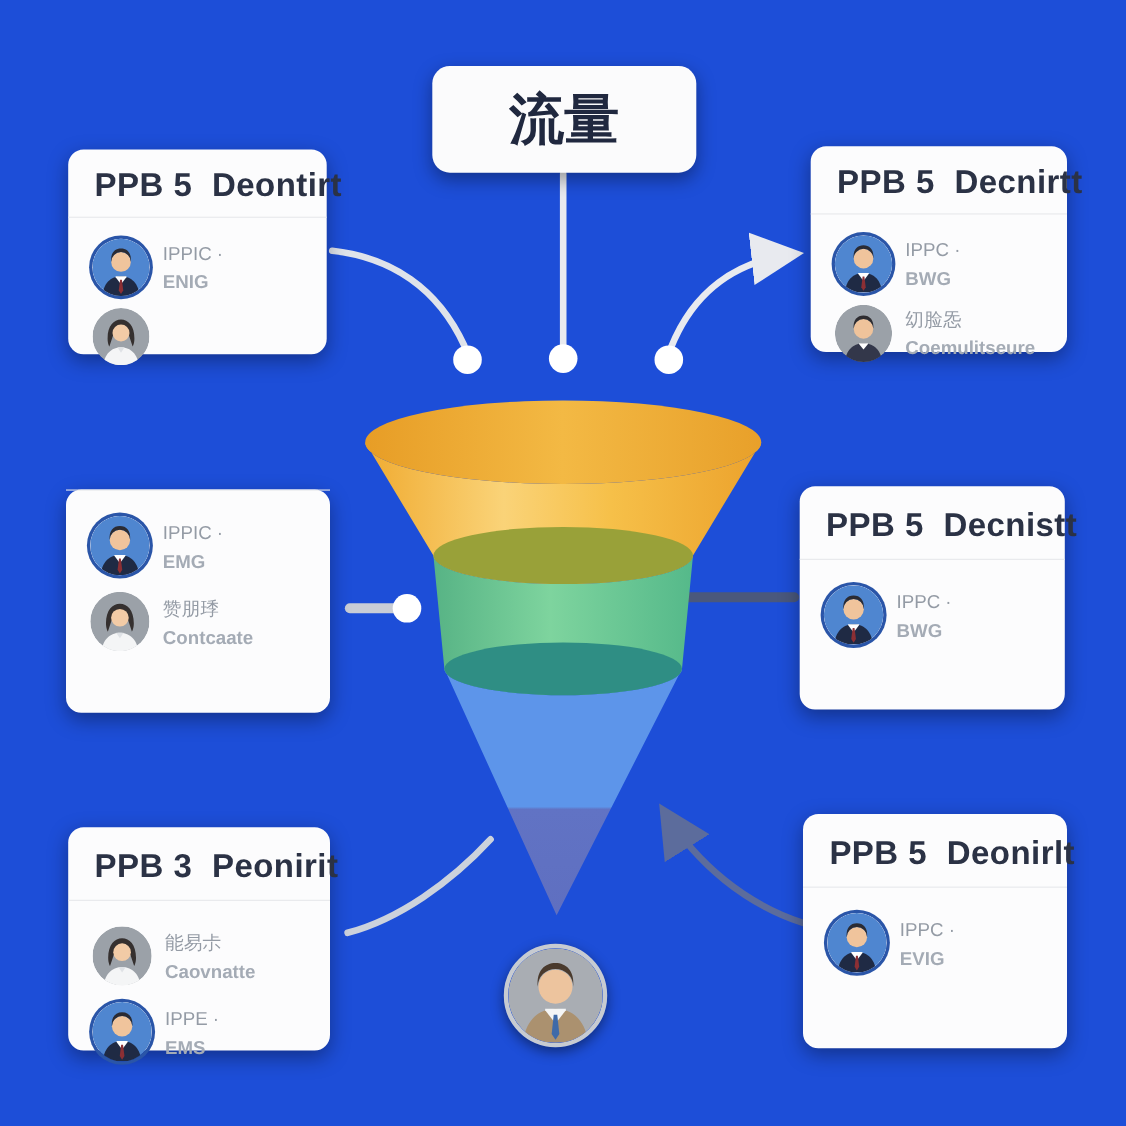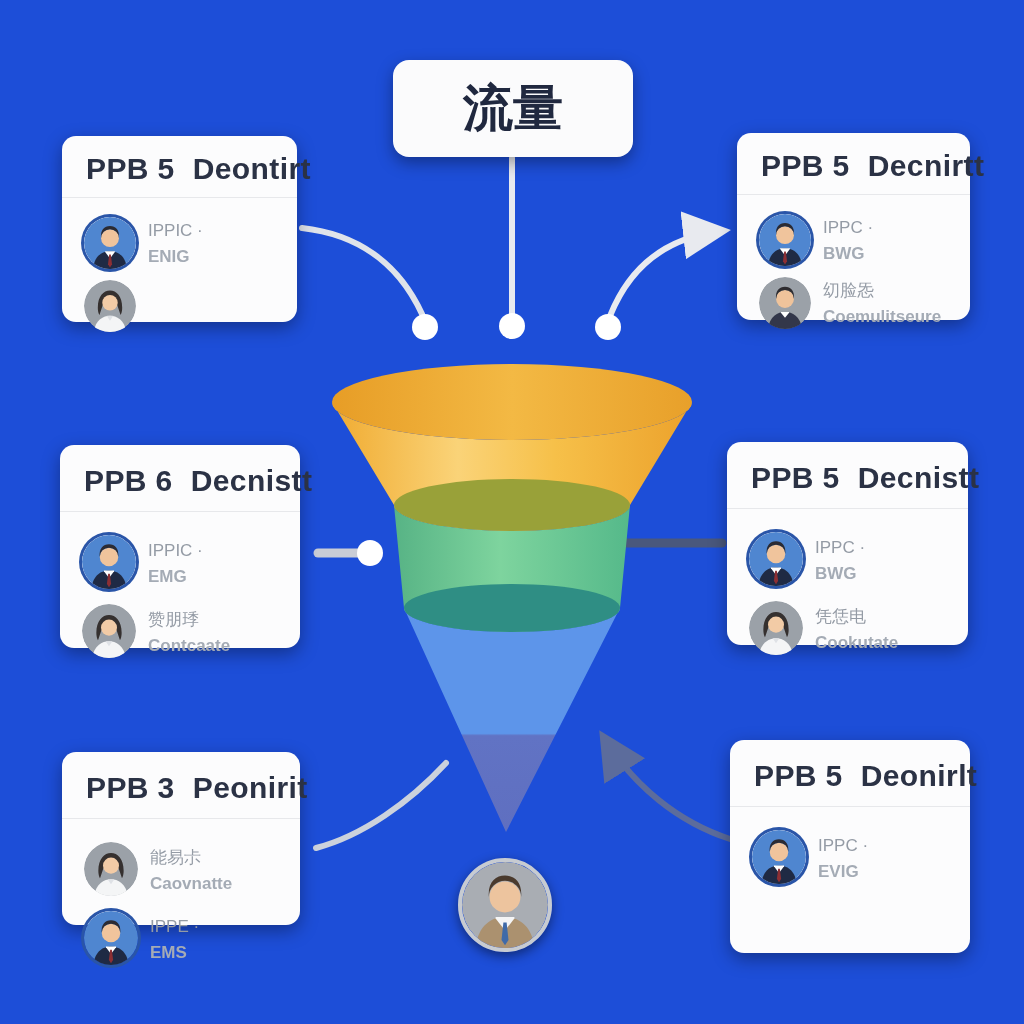--- a/index.html
+++ b/index.html
@@ -10,21 +10,21 @@
   .title-card{position:absolute;left:393px;top:60px;width:240px;height:97px;
     background:#fbfbfc;border-radius:16px;display:flex;align-items:center;justify-content:center;
     font-size:50px;font-weight:bold;color:#20283f;box-shadow:0 6px 16px rgba(0,0,0,.35);}
 
   .card{position:absolute;background:#fcfcfd;border-radius:14px;
         box-shadow:0 6px 18px rgba(0,0,0,.35);box-sizing:border-box;}
   .pos-tl{left:62px;top:136px;width:235px;height:186px;}
   .pos-tr{left:737px;top:133px;width:233px;height:187px;}
   .pos-ml{left:60px;top:445px;width:240px;height:203px;}
   .pos-mr{left:727px;top:442px;width:241px;height:203px;}
-  .pos-bl{left:62px;top:752px;width:238px;height:173px;}
+  .pos-bl{left:62px;top:752px;width:238px;height:203px;}
   .pos-br{left:730px;top:740px;width:240px;height:213px;}
 
   .card-header{display:flex;gap:18px;align-items:baseline;padding:19px 24px 13px;
     font-weight:bold;font-size:30px;color:#2b3245;letter-spacing:.4px;white-space:nowrap;}
   .compact .card-header{padding:16px 24px 11px;}
   .divider{height:1px;background:#e7e8eb;}
   .members{padding:8px 22px 6px;}
   .member{display:flex;align-items:flex-end;gap:12px;margin:15px 0;}
   .compact .member{margin:11px 0;}
   .avatar{width:54px;height:54px;border-radius:50%;overflow:hidden;flex:none;}
@@ -191,24 +191,20 @@
           </span>
         <span class="mtext">
           <span class="l1">㓜脸㤅</span>
           <span class="l2">Coemulitseure</span>
         </span>
       </div>
     </div>
   </div>
 
   <div class="card pos-ml">
-    <div class="card-header">
-      <span>PPB 6</span>
-      <span>Decnistt</span>
-    </div>
     <div class="divider"></div>
     <div class="members">
       <div class="member">
         <span class="avatar ring">
             <svg viewBox="0 0 64 64">
               <use href="#av-man-blue"></use>
             </svg>
           </span>
         <span class="mtext">
           <span class="l1">IPPIC ·</span>
@@ -238,31 +234,20 @@
     <div class="members">
       <div class="member">
         <span class="avatar ring">
             <svg viewBox="0 0 64 64">
               <use href="#av-man-blue"></use>
             </svg>
           </span>
         <span class="mtext">
           <span class="l1">IPPC ·</span>
           <span class="l2">BWG</span>
-        </span>
-      </div>
-      <div class="member">
-        <span class="avatar">
-            <svg viewBox="0 0 64 64">
-              <use href="#av-woman-gray"></use>
-            </svg>
-          </span>
-        <span class="mtext">
-          <span class="l1">凭恁电</span>
-          <span class="l2">Cookutate</span>
         </span>
       </div>
     </div>
   </div>
 
   <div class="card pos-bl">
     <div class="card-header">
       <span>PPB 3</span>
       <span>Peonirit</span>
     </div>

